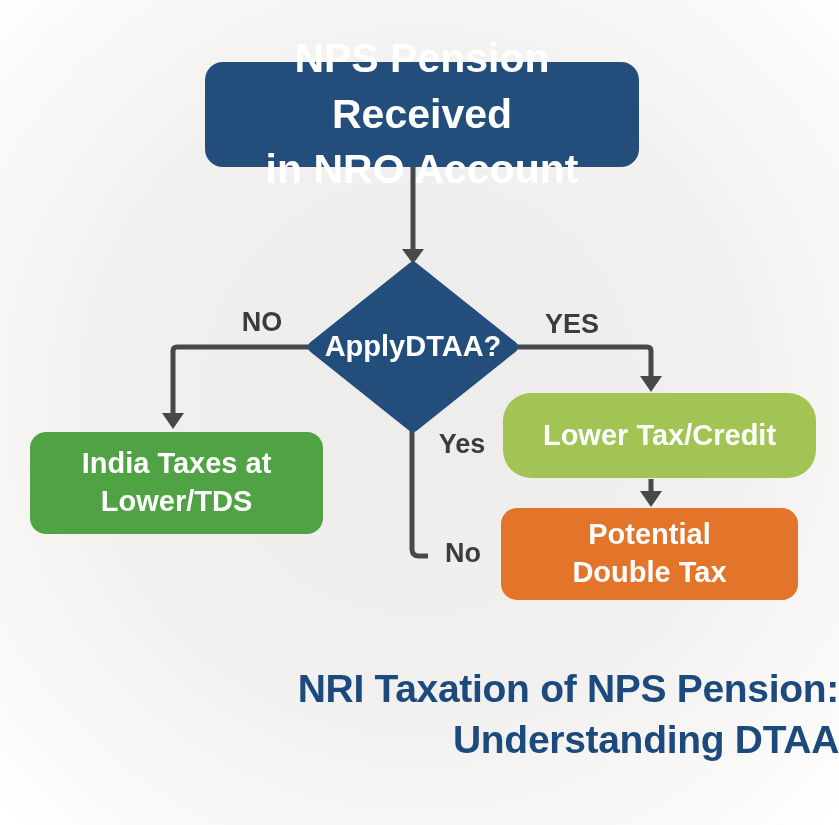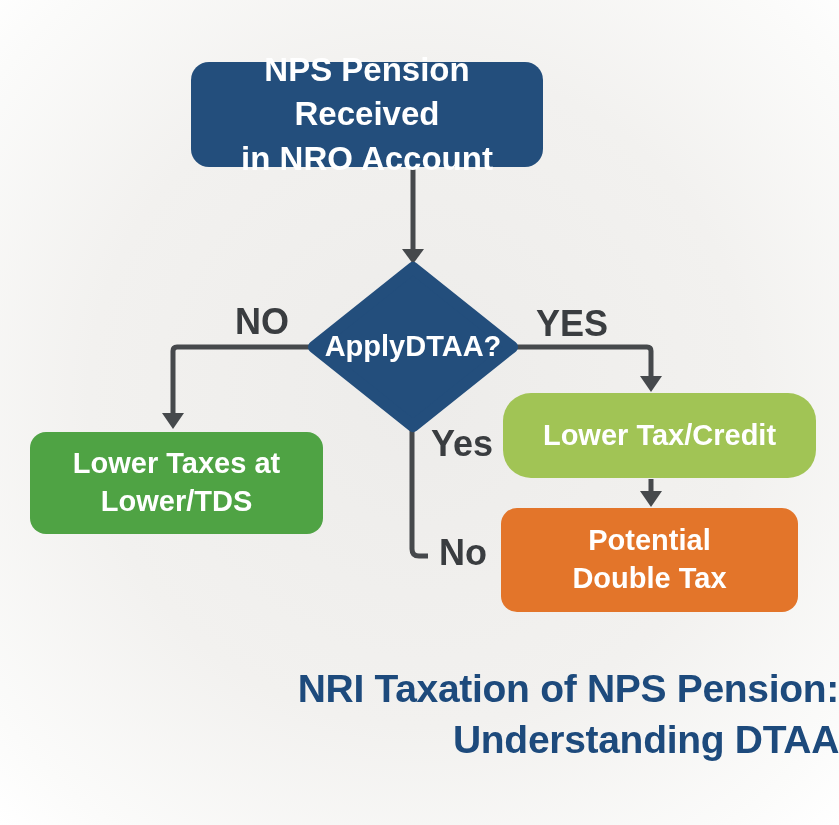--- a/index.html
+++ b/index.html
@@ -20,52 +20,52 @@
     align-items: center;
     justify-content: center;
     text-align: center;
     color: #ffffff;
     font-weight: 700;
     border-radius: 18px;
   }
   .node .line { display: block; }
 
   .node-start {
-    left: 191px; top: 62px; width: 352px; height: 105px;
+    left: 205px; top: 62px; width: 434px; height: 105px;
     background: #234e7c;
-    font-size: 33px; line-height: 1.35;
+    font-size: 41px; line-height: 1.35;
   }
   .decision-label {
     position: absolute;
     left: 313px; top: 303px; width: 200px; height: 88px;
     display: flex; flex-direction: row; align-items: center; justify-content: center;
     color: #ffffff; font-weight: 700; font-size: 29px; line-height: 1.22;
     text-align: center;
   }
   .node-india {
     left: 30px; top: 432px; width: 293px; height: 102px;
     background: #4fa344;
     font-size: 29px; line-height: 1.3; border-radius: 16px;
   }
   .node-lower {
     left: 503px; top: 393px; width: 313px; height: 85px;
     background: #a1c455;
     font-size: 29px; line-height: 1.2; border-radius: 28px;
   }
   .node-double {
-    left: 501px; top: 508px; width: 297px; height: 104px;
+    left: 501px; top: 508px; width: 297px; height: 92px;
     background: #e3752a;
     font-size: 29px; line-height: 1.3; border-radius: 16px;
   }
 
   .branch-label {
     position: absolute;
     color: #3a3d40;
     font-weight: 700;
-    font-size: 36px;
+    font-size: 27px;
     transform: translate(-50%, -50%);
     white-space: nowrap;
   }
   .label-no-upper  { left: 262px; top: 322px; }
   .label-yes-upper { left: 572px; top: 324px; }
   .label-yes-lower { left: 462px; top: 444px; }
   .label-no-lower  { left: 463px; top: 553px; }
 
   .title {
     position: absolute;
@@ -112,21 +112,21 @@
     <span class="line">Apply</span>
     <span class="line">DTAA?</span>
   </div>
 
   <div class="branch-label label-no-upper">NO</div>
   <div class="branch-label label-yes-upper">YES</div>
   <div class="branch-label label-yes-lower">Yes</div>
   <div class="branch-label label-no-lower">No</div>
 
   <div class="node node-india">
-    <span class="line">Lower Taxes at</span>
+    <span class="line">India Taxes at</span>
     <span class="line">Lower/TDS</span>
   </div>
 
   <div class="node node-lower">
     <span class="line">Lower Tax/Credit</span>
   </div>
 
   <div class="node node-double">
     <span class="line">Potential</span>
     <span class="line">Double Tax</span>

